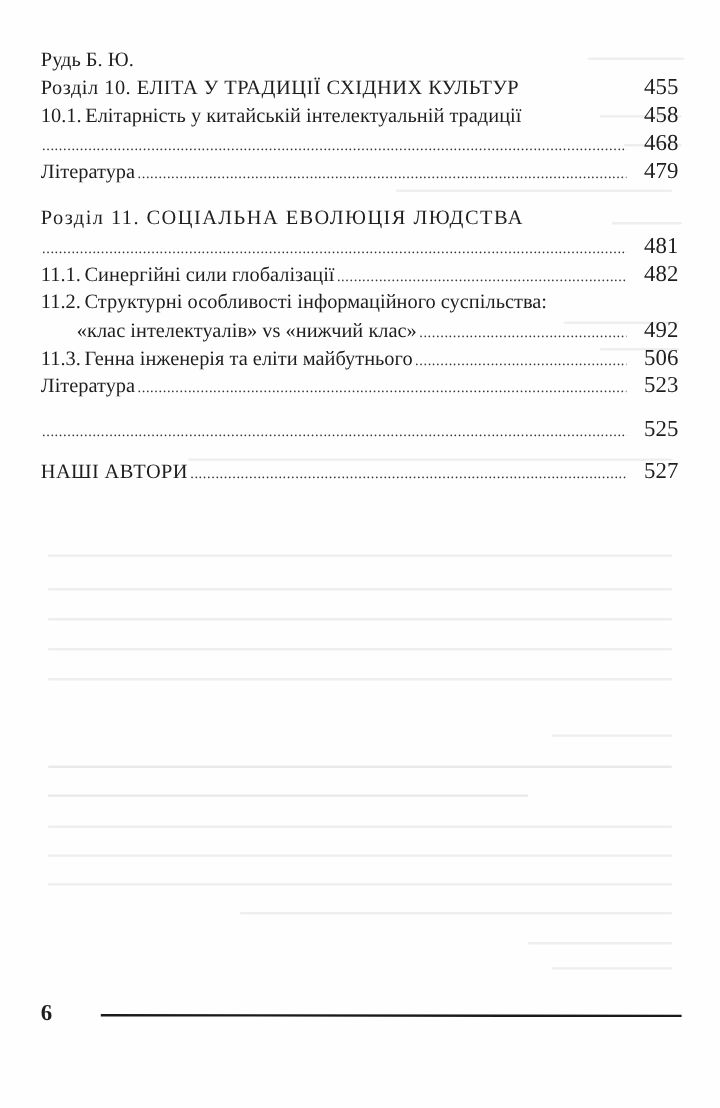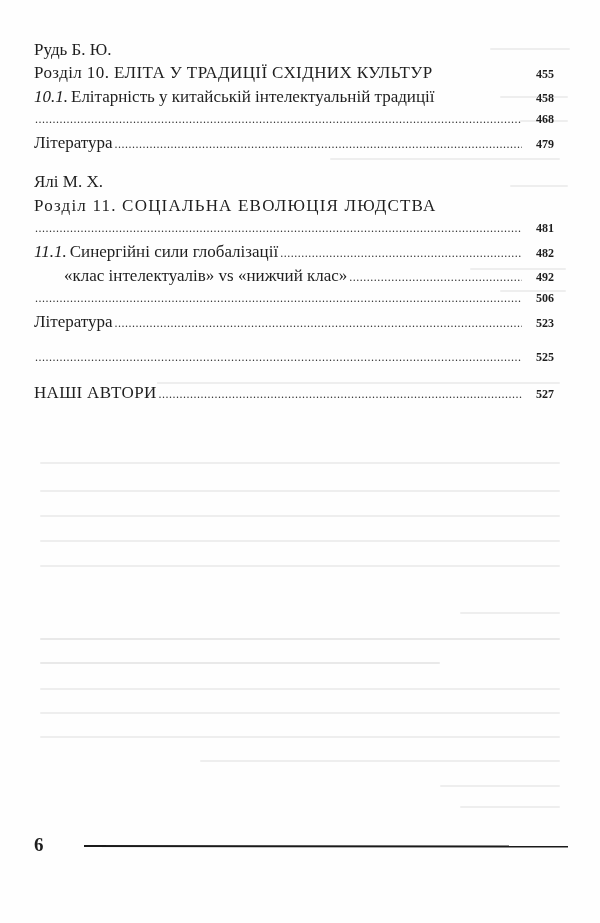--- a/index.html
+++ b/index.html
@@ -59,25 +59,24 @@
     letter-spacing: 0.5px;
     font-size: 12px;
     color: #333;
     margin-left: 1px;
     margin-right: 14px;
   }
   .line .leader.none { visibility: hidden; }
   .line .pg {
     flex: 0 0 auto;
     width: 30px;
-    text-align: left;
-    font-size: 12px;
-    font-weight: bold;
-  }
-  .num { margin-right: 3px; font-style: italic; }
+    text-align: center;
+    font-size: 19px;
+  }
+  .num { margin-right: 3px; }
   .indent { padding-left: 30px; }
   .heading-wide { letter-spacing: 1.2px; }
   .heading-wide-2 { letter-spacing: 0.4px; }
   .upper { letter-spacing: 0.3px; }
   .gap-sm { height: 16px; }
   .gap-md { height: 12px; }
   .footer-num {
     position: absolute;
     left: 34px;
     top: 834px;
@@ -147,40 +146,41 @@
     </div>
     <div class="line">
       <span class="label"><span>Література</span></span>
       <span class="leader">......................................................................................................................................................................................................</span>
       <span class="pg">479</span>
     </div>
 
     <div class="gap-sm"></div>
 
     <div class="line">
-      <span class="label">Ялі М. Х.</span>
-    </div>
-    <div class="line">
       <span class="label heading-wide">Розділ  11.  СОЦІАЛЬНА  ЕВОЛЮЦІЯ  ЛЮДСТВА</span>
     </div>
     <div class="line">
       <span class="leader">......................................................................................................................................................................................................</span>
       <span class="pg">481</span>
     </div>
     <div class="line">
       <span class="label"><span class="num">11.1.</span><span>Синергійні  сили глобалізації</span></span>
       <span class="leader">......................................................................................................................................................................................................</span>
       <span class="pg">482</span>
+    </div>
+    <div class="line">
+      <span class="label"><span class="num">11.2.</span><span>Структурні особливості інформаційного суспільства:</span></span>
     </div>
     <div class="line indent">
       <span class="label">«клас інтелектуалів» vs «нижчий клас»</span>
       <span class="leader">......................................................................................................................................................................................................</span>
       <span class="pg">492</span>
     </div>
     <div class="line">
+      <span class="label"><span class="num">11.3.</span><span>Генна інженерія та еліти майбутнього</span></span>
       <span class="leader">......................................................................................................................................................................................................</span>
       <span class="pg">506</span>
     </div>
     <div class="line">
       <span class="label"><span>Література</span></span>
       <span class="leader">......................................................................................................................................................................................................</span>
       <span class="pg">523</span>
     </div>
 
     <div class="gap-md"></div>

